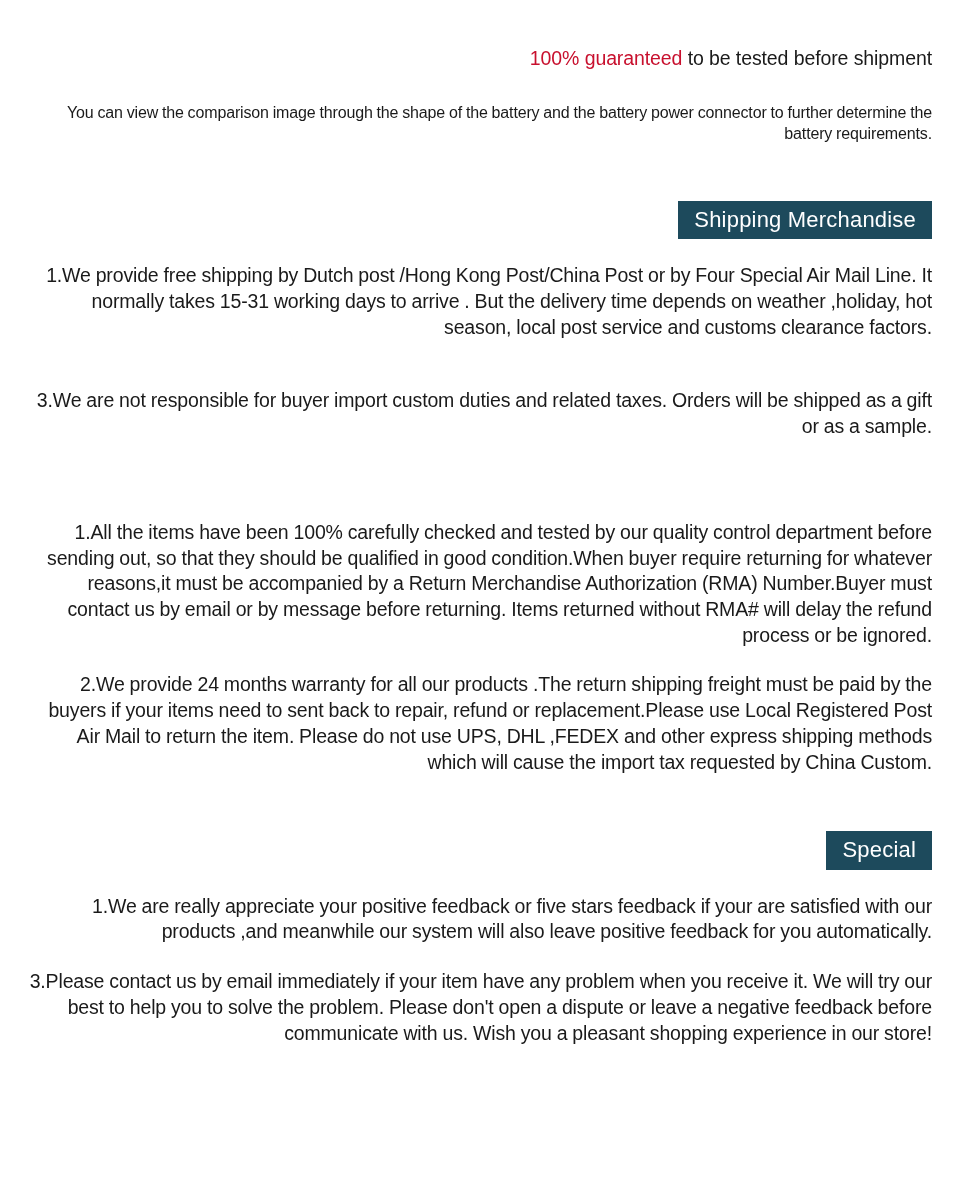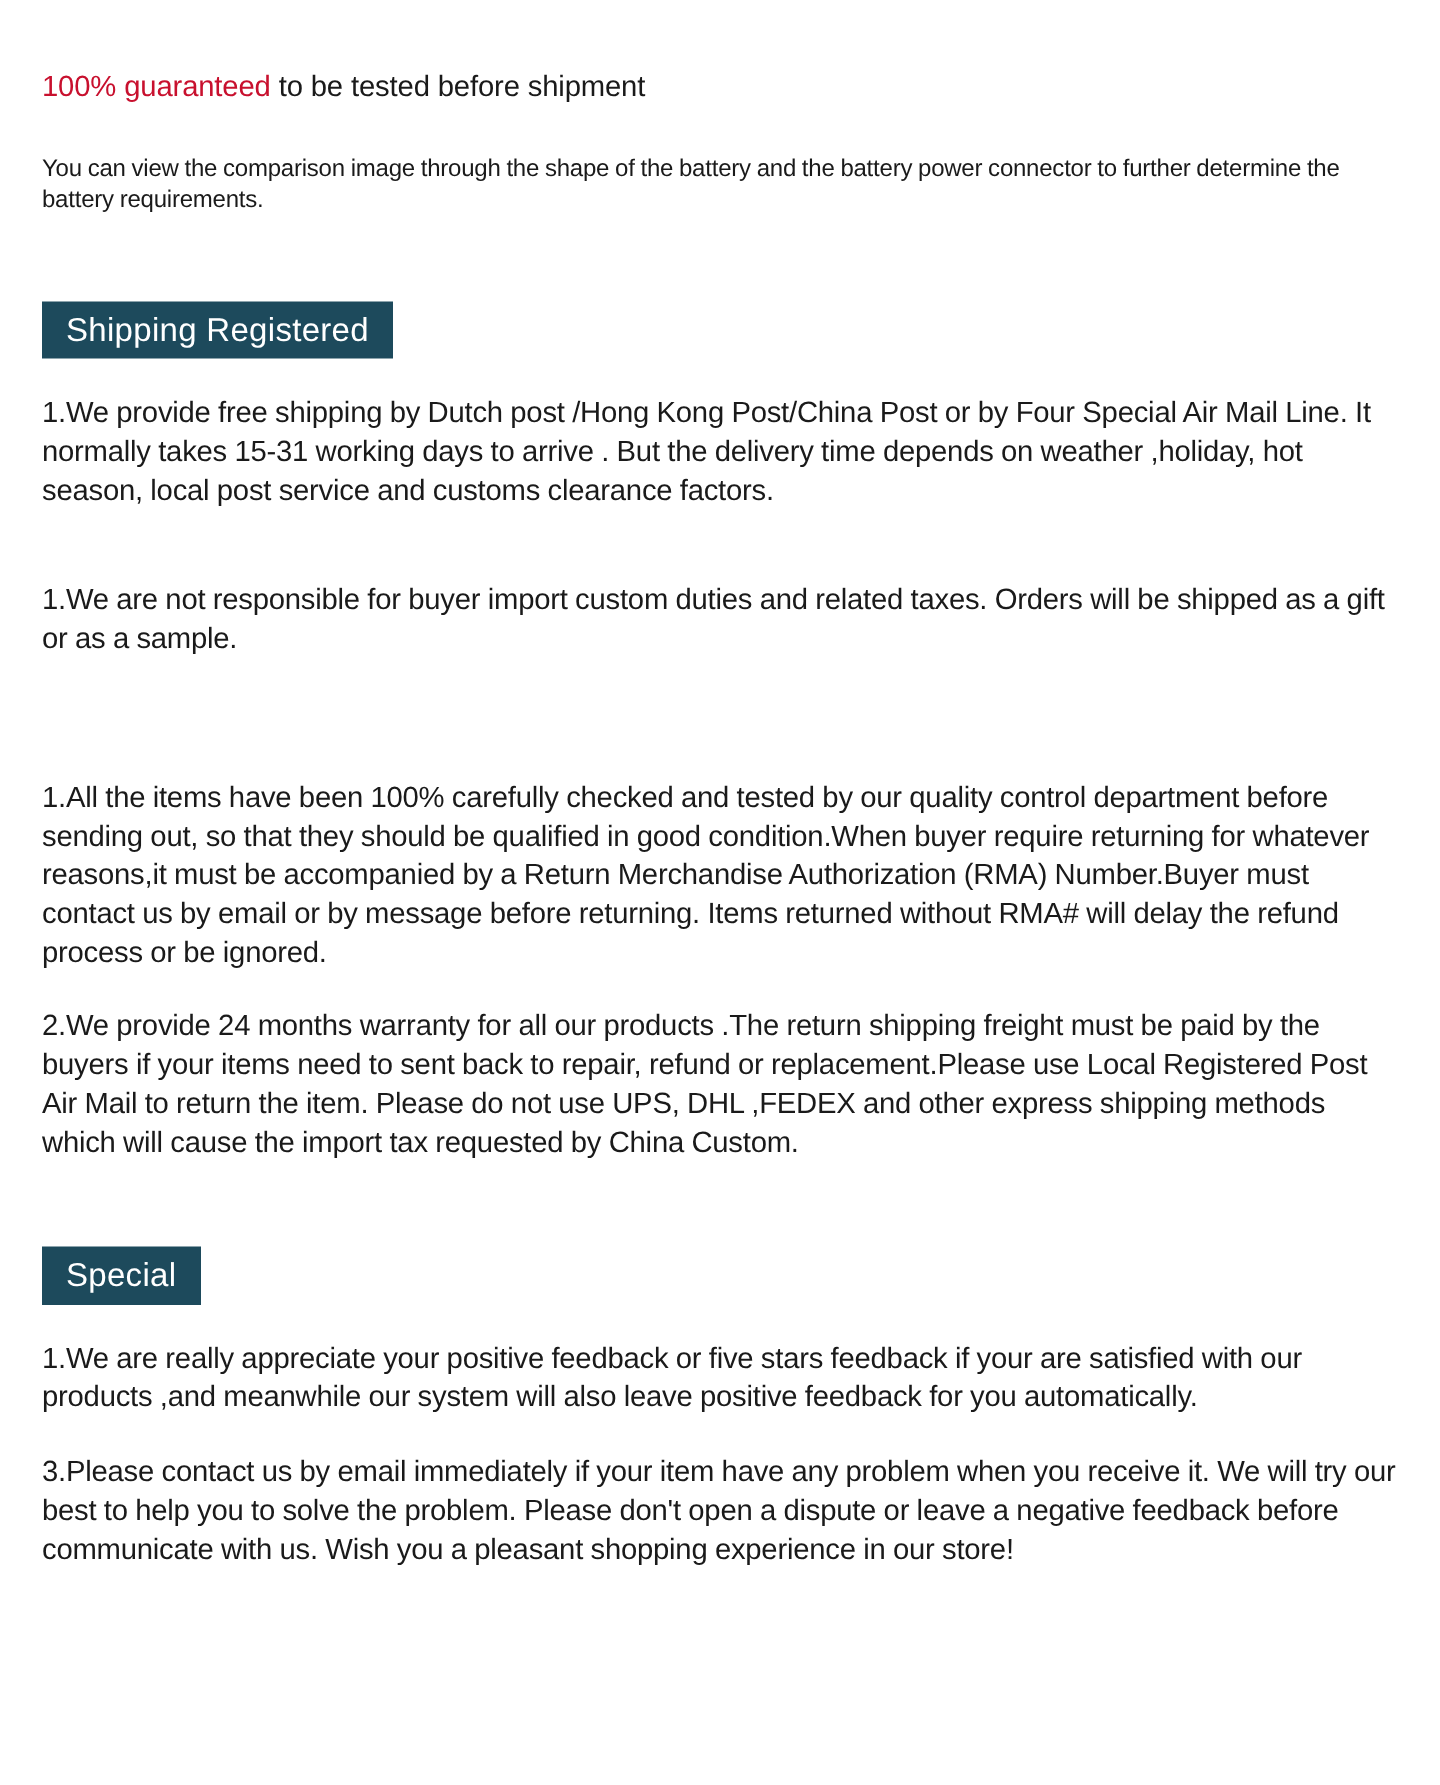--- a/index.html
+++ b/index.html
@@ -12,20 +12,21 @@
     height: 1190px;
     font-family: "Liberation Sans", sans-serif;
     color: #1a1a1a;
     position: relative;
     overflow: hidden;
   }
   .page {
     box-sizing: border-box;
     padding: 44px 28px 0 28px;
     width: 960px;
+    text-align: right;
   }
   .intro-line {
     font-size: 19.5px;
     line-height: 1.5;
     margin: 0 0 0 0;
     letter-spacing: -0.1px;
   }
   .highlight {
     color: #c8102e;
   }
@@ -68,29 +69,29 @@
 
   <p class="intro-line"><span class="highlight">100% guaranteed</span><span> to be tested before shipment</span></p>
 
   <div class="gap-30"></div>
 
   <p class="para">You can view the comparison image through the shape of the battery and the battery power connector to further determine the battery requirements.</p>
 
   <div class="gap-58"></div>
 
   <div class="heading-wrap">
-    <span class="section-heading">Shipping Registered</span>
+    <span class="section-heading">Shipping Merchandise</span>
   </div>
 
   <div class="gap-24"></div>
 
   <p class="block-para">1.We provide free shipping by Dutch post /Hong Kong Post/China Post or by Four Special Air Mail Line. It normally takes 15-31 working days to arrive . But the delivery time depends on weather ,holiday, hot season, local post service and customs clearance factors.</p>
   <div class="gap-24"></div>
   <div class="gap-24"></div>
-  <p class="block-para">1.We are not responsible for buyer import custom duties and related taxes. Orders will be shipped as a gift or as a sample.</p>
+  <p class="block-para">3.We are not responsible for buyer import custom duties and related taxes. Orders will be shipped as a gift or as a sample.</p>
 
   <div class="gap-58"></div>
 
 
   <div class="gap-24"></div>
 
   <p class="block-para">1.All the items have been 100% carefully checked and tested by our quality control department before sending out, so that they should be qualified in good condition.When buyer require returning for whatever  reasons,it must be accompanied by a Return Merchandise Authorization (RMA) Number.Buyer must contact us by email or by message before returning. Items returned without RMA# will delay the refund process or be ignored.</p>
   <div class="gap-24"></div>
   <p class="block-para">2.We provide 24 months warranty for all our products .The return shipping freight must be paid by the buyers if your items need to sent back to repair, refund or replacement.Please use Local Registered Post Air Mail to return the item. Please do not use UPS, DHL ,FEDEX and other express shipping methods which will cause the import tax requested by China Custom.</p>
 

